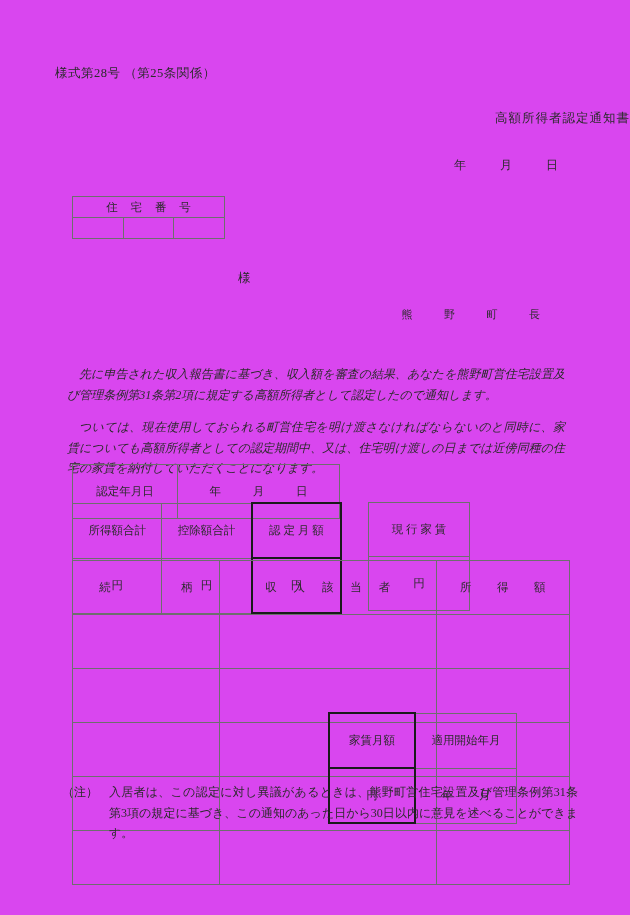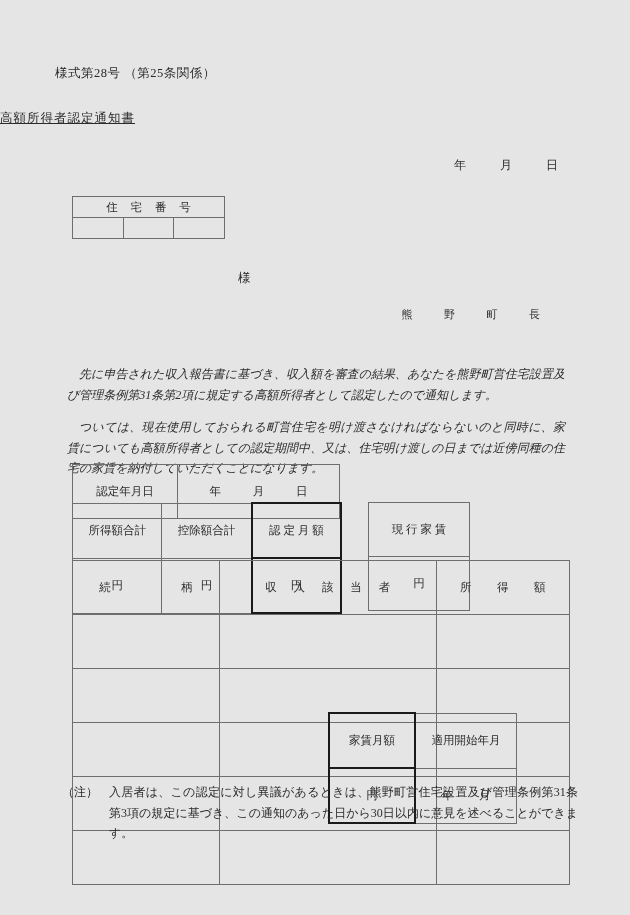--- a/index.html
+++ b/index.html
@@ -12,40 +12,39 @@
     height: 915px;
     position: relative;
     font-family: "Liberation Serif", "DejaVu Serif", serif;
     color: #2b2b2b;
     font-size: 11px;
     overflow: hidden;
   }
   .page {
     position: absolute;
     inset: 0;
-    background: #e5e5e5;
+    background: #d946ef;
   }
 
   
   .form-no {
     position: absolute;
     left: 55px;
     top: 65px;
     font-size: 12.5px;
     letter-spacing: 0.5px;
     white-space: nowrap;
   }
   .doc-title {
     position: absolute;
     left: 0; right: 0;
     top: 110px;
-    text-align: left;
+    text-align: right;
     font-size: 12.5px;
     letter-spacing: 1px;
-    text-decoration: underline;
   }
   .date-line {
     position: absolute;
     right: 72px;
     top: 157px;
     font-size: 12px;
     white-space: nowrap;
   }
   .date-line span { display: inline-block; }
   .date-line .gap { width: 28px; }

